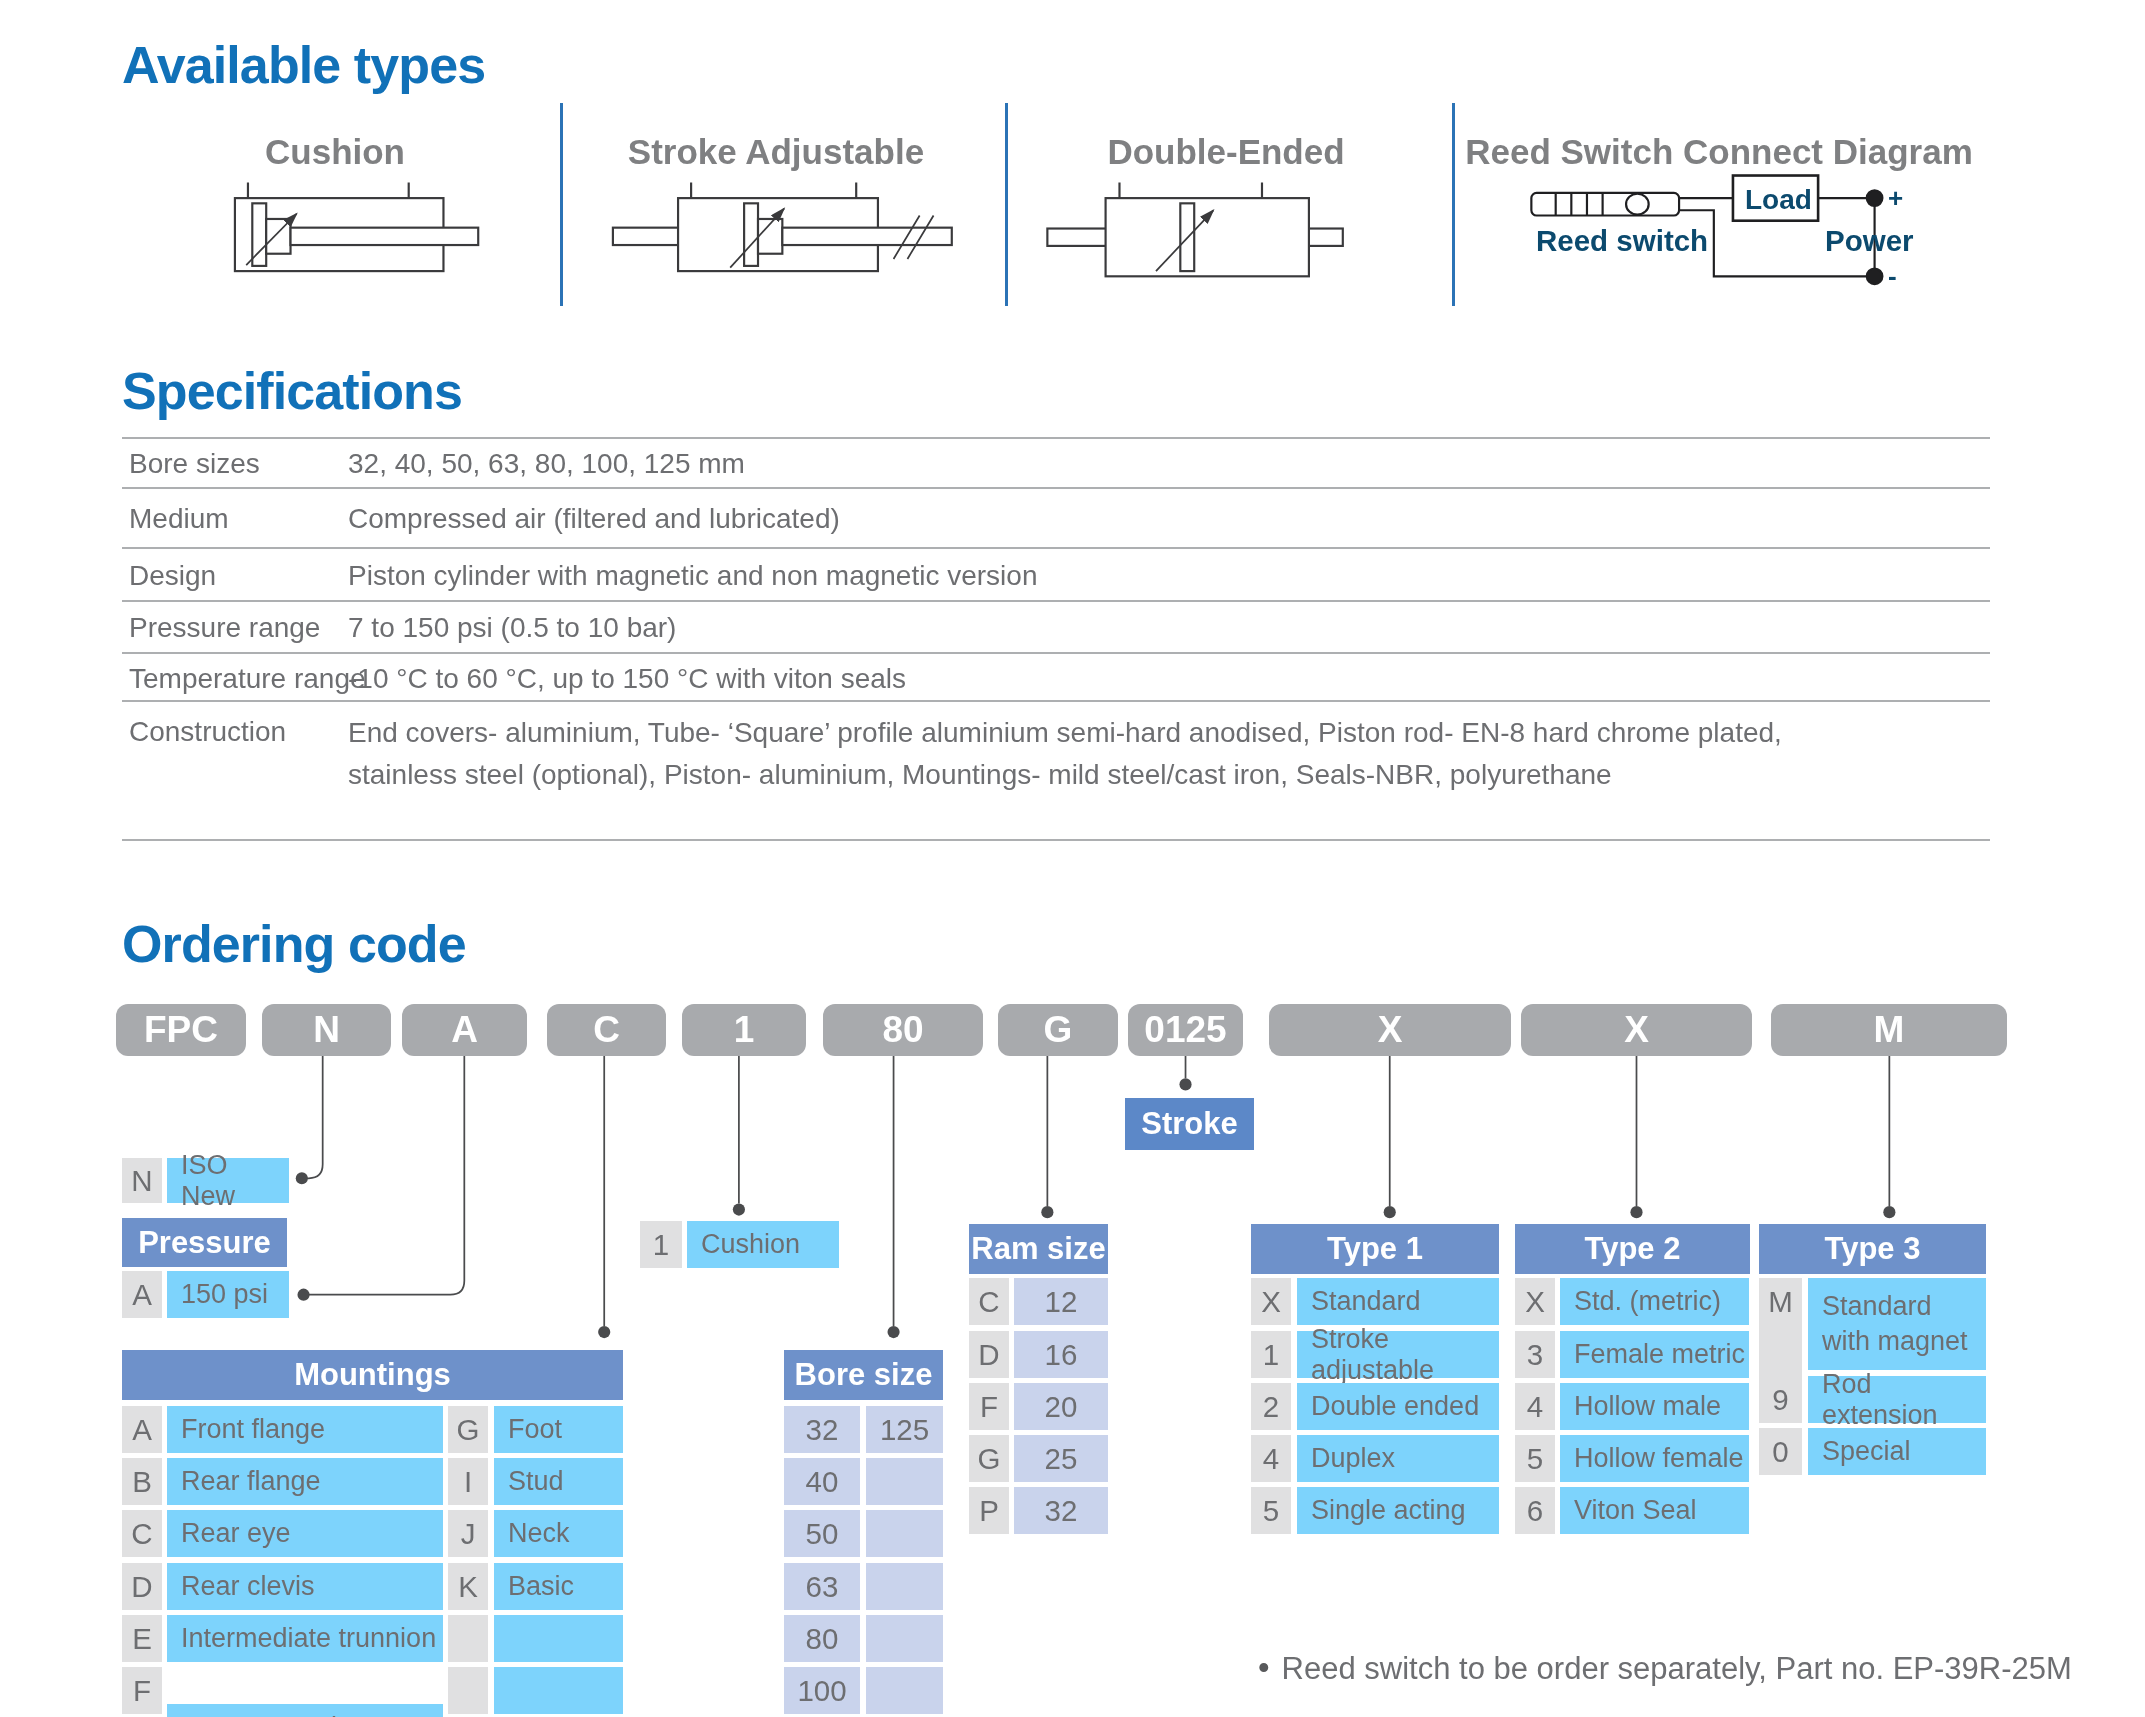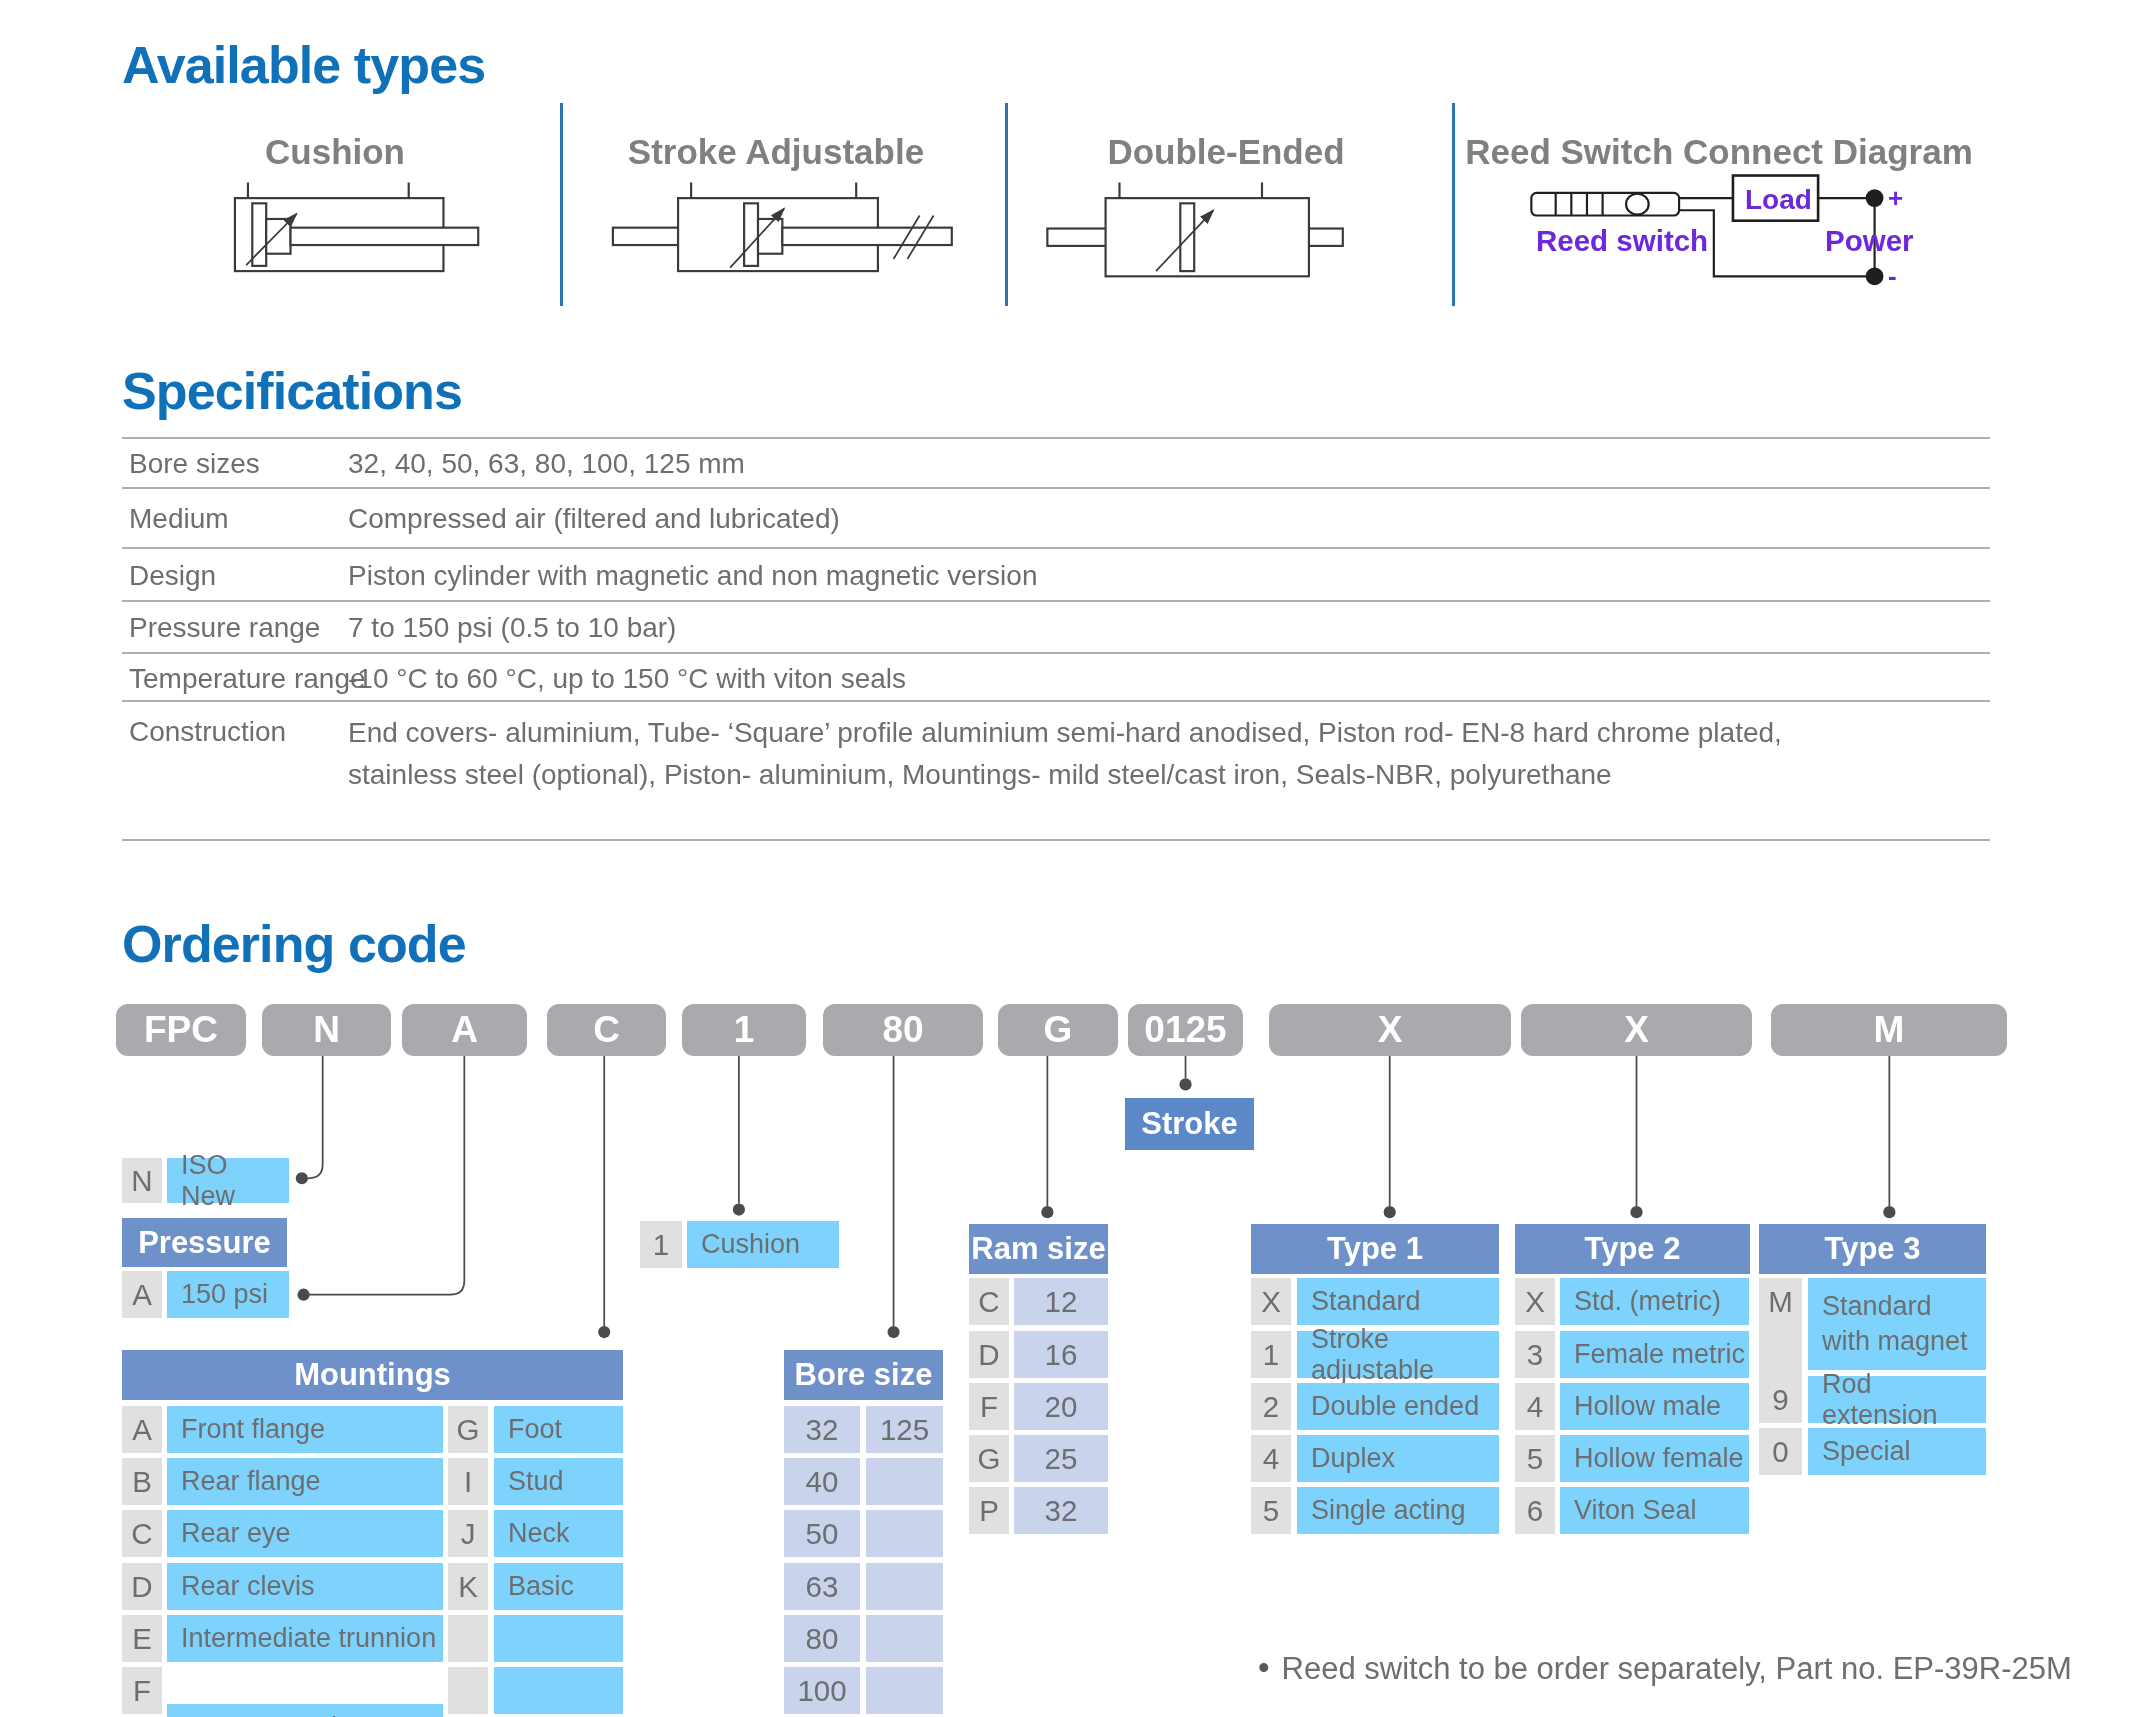--- a/index.html
+++ b/index.html
@@ -21,21 +21,21 @@
   .hdr{position:absolute;background:#6e91ca;color:#fff;font-weight:bold;font-size:31px;
        display:flex;align-items:center;justify-content:center;}
   .key{position:absolute;background:#e0e0e1;color:#6d6e71;font-size:29.5px;
        display:flex;align-items:center;justify-content:center;}
   .val{position:absolute;background:#7dd3fc;color:#6d6e71;font-size:27px;
        display:flex;align-items:center;padding-left:14px;box-sizing:border-box;}
   .valc{position:absolute;background:#c9d3ec;color:#6d6e71;font-size:29.5px;
         display:flex;align-items:center;justify-content:center;}
   .stroke-box{position:absolute;left:1125px;top:1098px;width:129px;height:52px;background:#5c88c8;color:#fff;
         font-weight:bold;font-size:31px;display:flex;align-items:center;justify-content:center;}
-  .diag-label{position:absolute;font-size:29.5px;font-weight:bold;color:#6d28d9;white-space:nowrap;}
+  .diag-label{position:absolute;font-size:29.5px;font-weight:bold;color:#0c4a6e;white-space:nowrap;}
   .note{position:absolute;left:1258px;top:1649px;font-size:31px;color:#6d6e71;white-space:nowrap;}
   .note .bullet{color:#58595b;margin-right:12px;font-size:33px;}
   svg.layer{position:absolute;left:0;top:0;}
 </style>
 </head>
 <body>
 
 <div class="page">
 
   <svg class="layer" width="2146" height="1717" viewBox="0 0 2469 1976">

